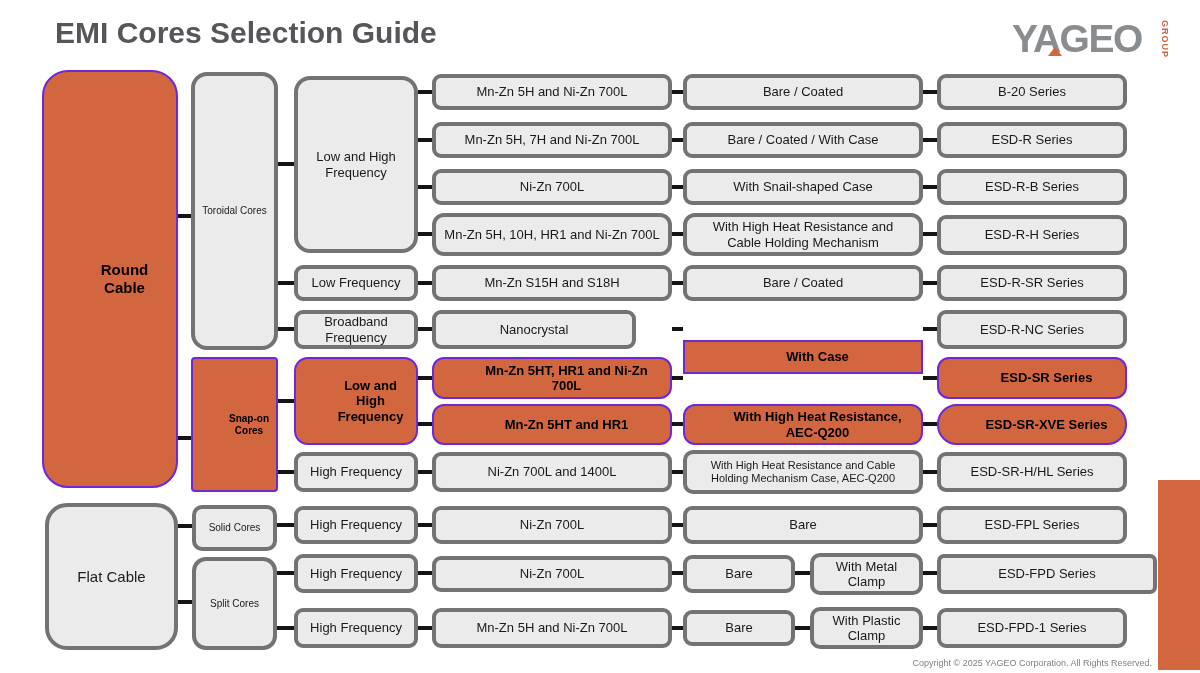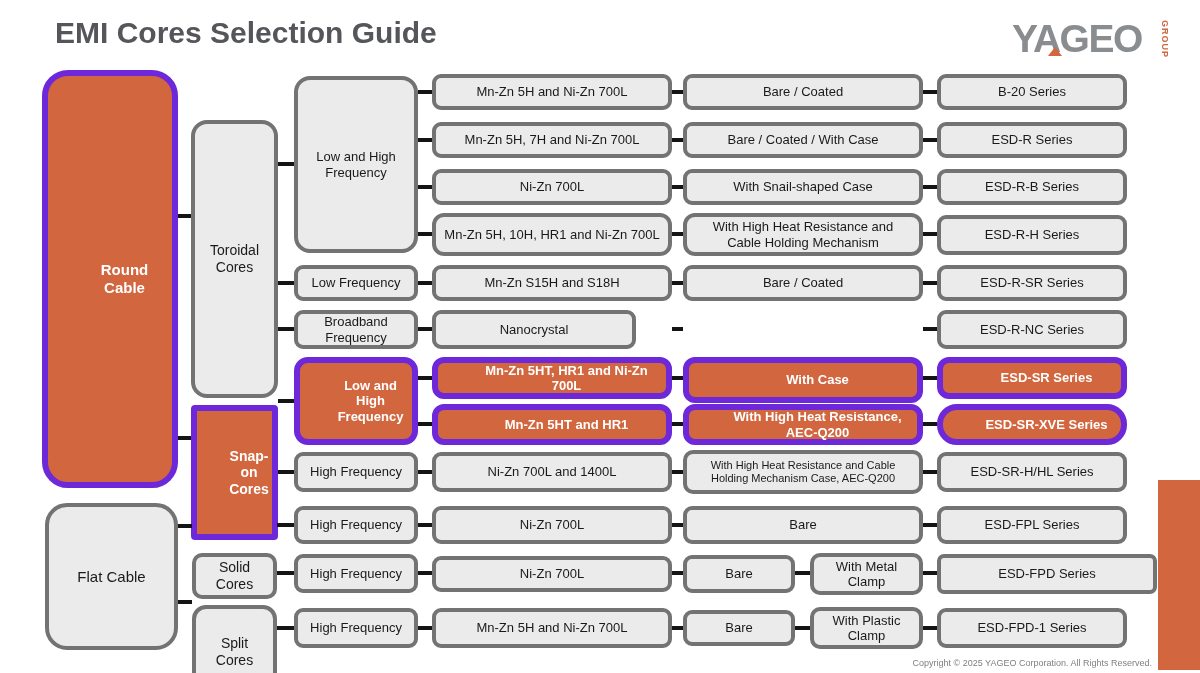--- a/index.html
+++ b/index.html
@@ -2,37 +2,37 @@
 <html><head>
 <meta charset="utf-8">
 <style>
   html,body{margin:0;padding:0;background:#fff;}
   .canvas{position:relative;width:1200px;height:673px;background:#ffffff;
           font-family:"Liberation Sans",sans-serif;overflow:hidden;}
   .bx{position:absolute;display:flex;align-items:center;justify-content:center;
       text-align:center;box-sizing:border-box;font-size:13px;color:#1a1a1a;
       line-height:1.18;padding:2px 7px;}
   .gray{background:#EBEBEB;border:4px solid #737373;}
-  .orange{background:#D2663E;border:6px solid #6d28d9;color:#ffffff;font-weight:700;padding-left:36px;}
+  .orange{background:#D2663E;border:2px solid #6d28d9;color:#000000;font-weight:700;padding-left:36px;}
   .conn{position:absolute;height:4px;background:#141414;}
   .page-title{position:absolute;left:55px;top:16px;font-size:30px;font-weight:700;
       color:#54565A;letter-spacing:0px;}
   .logo{position:absolute;left:1012px;top:16px;width:158px;height:46px;}
   .logo-text{font-weight:700;font-size:39px;color:#8A8D90;letter-spacing:-1.5px;
       line-height:46px;}
   .a-tri{position:absolute;left:36px;bottom:6px;width:0;height:0;
       border-left:7px solid transparent;border-right:7px solid transparent;
       border-bottom:9px solid #D2663E;}
   .logo-group{position:absolute;right:0;top:4px;writing-mode:vertical-rl;
       font-size:9px;font-weight:700;color:#D2663E;letter-spacing:1px;}
   .copyright{position:absolute;right:48px;bottom:5px;font-size:9px;color:#7f7f7f;}
   .side-bar{position:absolute;left:1158px;top:480px;width:42px;height:190px;
       background:#D2663E;}
   .fs11{font-size:11px;}
-  .fs14{font-size:14px;margin-top:48px;}
+  .fs14{font-size:10px;}
   .fs15{font-size:15px;}
 </style>
 </head>
 <body>
 
 <div class="canvas">
 
   <div class="page-title">EMI Cores Selection Guide</div>
 
   <div class="logo">
@@ -69,21 +69,21 @@
   <div class="bx gray" style="left:432px;top:452px;width:240px;height:40px;border-radius:9px;">Ni-Zn 700L and 1400L</div>
   <div class="bx gray" style="left:432px;top:506px;width:240px;height:38px;border-radius:9px;">Ni-Zn 700L</div>
   <div class="bx gray" style="left:432px;top:556px;width:240px;height:36px;border-radius:9px;">Ni-Zn 700L</div>
   <div class="bx gray" style="left:432px;top:608px;width:240px;height:40px;border-radius:9px;">Mn-Zn 5H and Ni-Zn 700L</div>
 
   <div class="bx gray" style="left:683px;top:74px;width:240px;height:36px;border-radius:9px;">Bare / Coated</div>
   <div class="bx gray" style="left:683px;top:122px;width:240px;height:36px;border-radius:9px;">Bare / Coated / With Case</div>
   <div class="bx gray" style="left:683px;top:169px;width:240px;height:36px;border-radius:9px;">With Snail-shaped Case</div>
   <div class="bx gray" style="left:683px;top:213px;width:240px;height:43px;border-radius:12px;">With High Heat Resistance and Cable Holding Mechanism</div>
   <div class="bx gray" style="left:683px;top:265px;width:240px;height:36px;border-radius:9px;">Bare / Coated</div>
-  <div class="bx orange" style="left:683px;top:357px;width:240px;height:46px;border-radius:12px;">With Case</div>
+  <div class="bx orange" style="left:683px;top:340px;width:240px;height:34px;border-radius:0;">With Case</div>
   <div class="bx orange" style="left:683px;top:404px;width:240px;height:41px;border-radius:12px;">With High Heat Resistance, AEC-Q200</div>
   <div class="bx gray fs11" style="left:683px;top:450px;width:240px;height:44px;border-radius:10px;">With High Heat Resistance and Cable Holding Mechanism Case, AEC-Q200</div>
   <div class="bx gray" style="left:683px;top:506px;width:240px;height:38px;border-radius:9px;">Bare</div>
   <div class="bx gray" style="left:683px;top:555px;width:112px;height:38px;border-radius:9px;">Bare</div>
   <div class="bx gray" style="left:810px;top:553px;width:113px;height:42px;border-radius:10px;">With Metal Clamp</div>
   <div class="bx gray" style="left:683px;top:610px;width:112px;height:36px;border-radius:9px;">Bare</div>
   <div class="bx gray" style="left:810px;top:607px;width:113px;height:42px;border-radius:10px;">With Plastic Clamp</div>
 
   <div class="bx gray" style="left:937px;top:74px;width:190px;height:36px;border-radius:9px;">B-20 Series</div>
   <div class="bx gray" style="left:937px;top:122px;width:190px;height:36px;border-radius:9px;">ESD-R Series</div>

